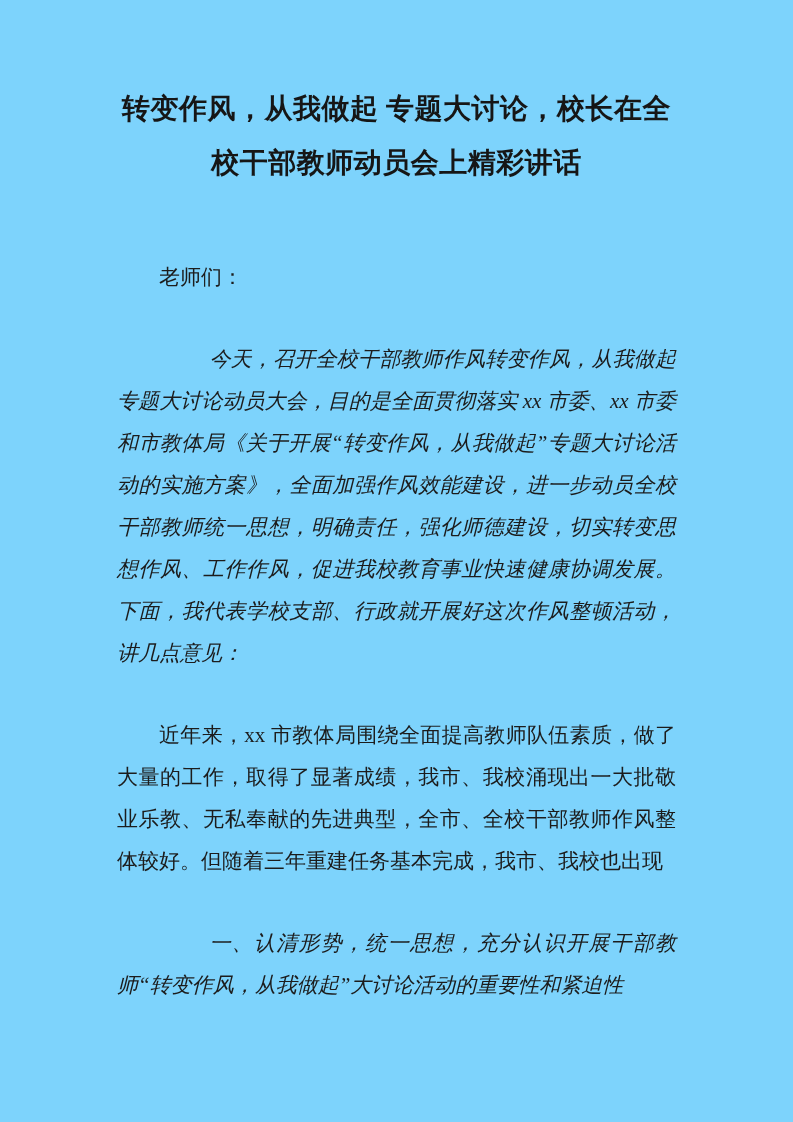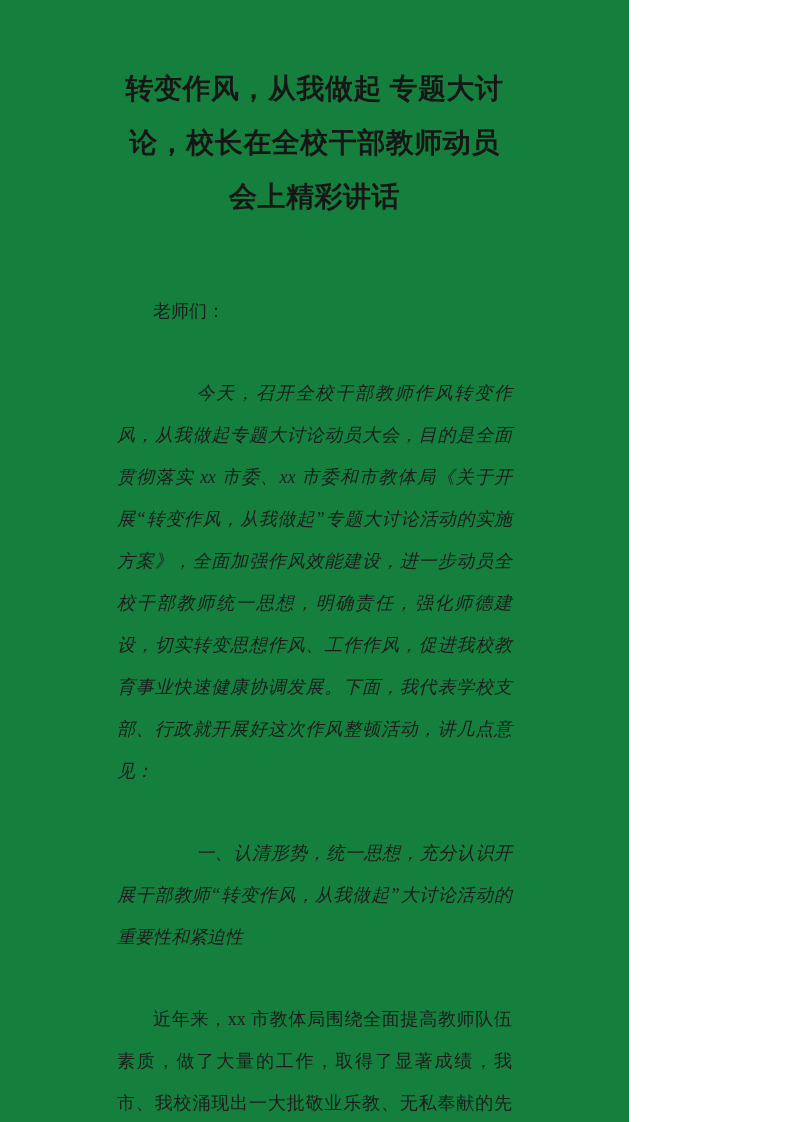--- a/index.html
+++ b/index.html
@@ -5,40 +5,40 @@
     * { margin: 0; padding: 0; box-sizing: border-box; }
 
     html, body {
       width: 793px;
       height: 1122px;
       background: #ffffff;
       overflow: hidden;
     }
 
     .page {
-      width: 629px;
+      width: 793px;
       height: 1122px;
-      background: #15803d;
-      padding: 62px 117px 0 117px;
+      background: #7dd3fc;
+      padding: 82px 117px 0 117px;
       font-family: "Liberation Serif", "DejaVu Serif", serif;
       color: #1c1c1c;
     }
 
     .doc-title {
       font-size: 28px;
       line-height: 54px;
       font-weight: bold;
       text-align: center;
       letter-spacing: 0.5px;
       margin: 0 0 66px 0;
       color: #161616;
     }
 
     .para {
-      font-size: 18px;
+      font-size: 21px;
       line-height: 42px;
       text-align: justify;
       text-justify: inter-ideograph;
       word-break: break-all;
       color: #1c1c1c;
     }
 
     .para + .para { margin-top: 40px; }
 
     .indent-2 { text-indent: 2em; }
@@ -48,17 +48,17 @@
 <body>
 
 <div class="page">
 
   <h1 class="doc-title">转变作风，从我做起 专题大讨论，校长在全校干部教师动员会上精彩讲话</h1>
 
   <p class="para indent-2">老师们：</p>
 
   <p class="para indent-4">今天，召开全校干部教师作风转变作风，从我做起专题大讨论动员大会，目的是全面贯彻落实 xx 市委、xx 市委和市教体局《关于开展“转变作风，从我做起”专题大讨论活动的实施方案》，全面加强作风效能建设，进一步动员全校干部教师统一思想，明确责任，强化师德建设，切实转变思想作风、工作作风，促进我校教育事业快速健康协调发展。下面，我代表学校支部、行政就开展好这次作风整顿活动，讲几点意见：</p>
 
+  <p class="para indent-2">近年来，xx 市教体局围绕全面提高教师队伍素质，做了大量的工作，取得了显著成绩，我市、我校涌现出一大批敬业乐教、无私奉献的先进典型，全市、全校干部教师作风整体较好。但随着三年重建任务基本完成，我市、我校也出现</p>
+
   <p class="para indent-4">一、认清形势，统一思想，充分认识开展干部教师“转变作风，从我做起”大讨论活动的重要性和紧迫性</p>
-
-  <p class="para indent-2">近年来，xx 市教体局围绕全面提高教师队伍素质，做了大量的工作，取得了显著成绩，我市、我校涌现出一大批敬业乐教、无私奉献的先进典型，全市、全校干部教师作风整体较好。但随着三年重建任务基本完成，我市、我校也出现</p>
 
 </div>
 
 </body></html>

